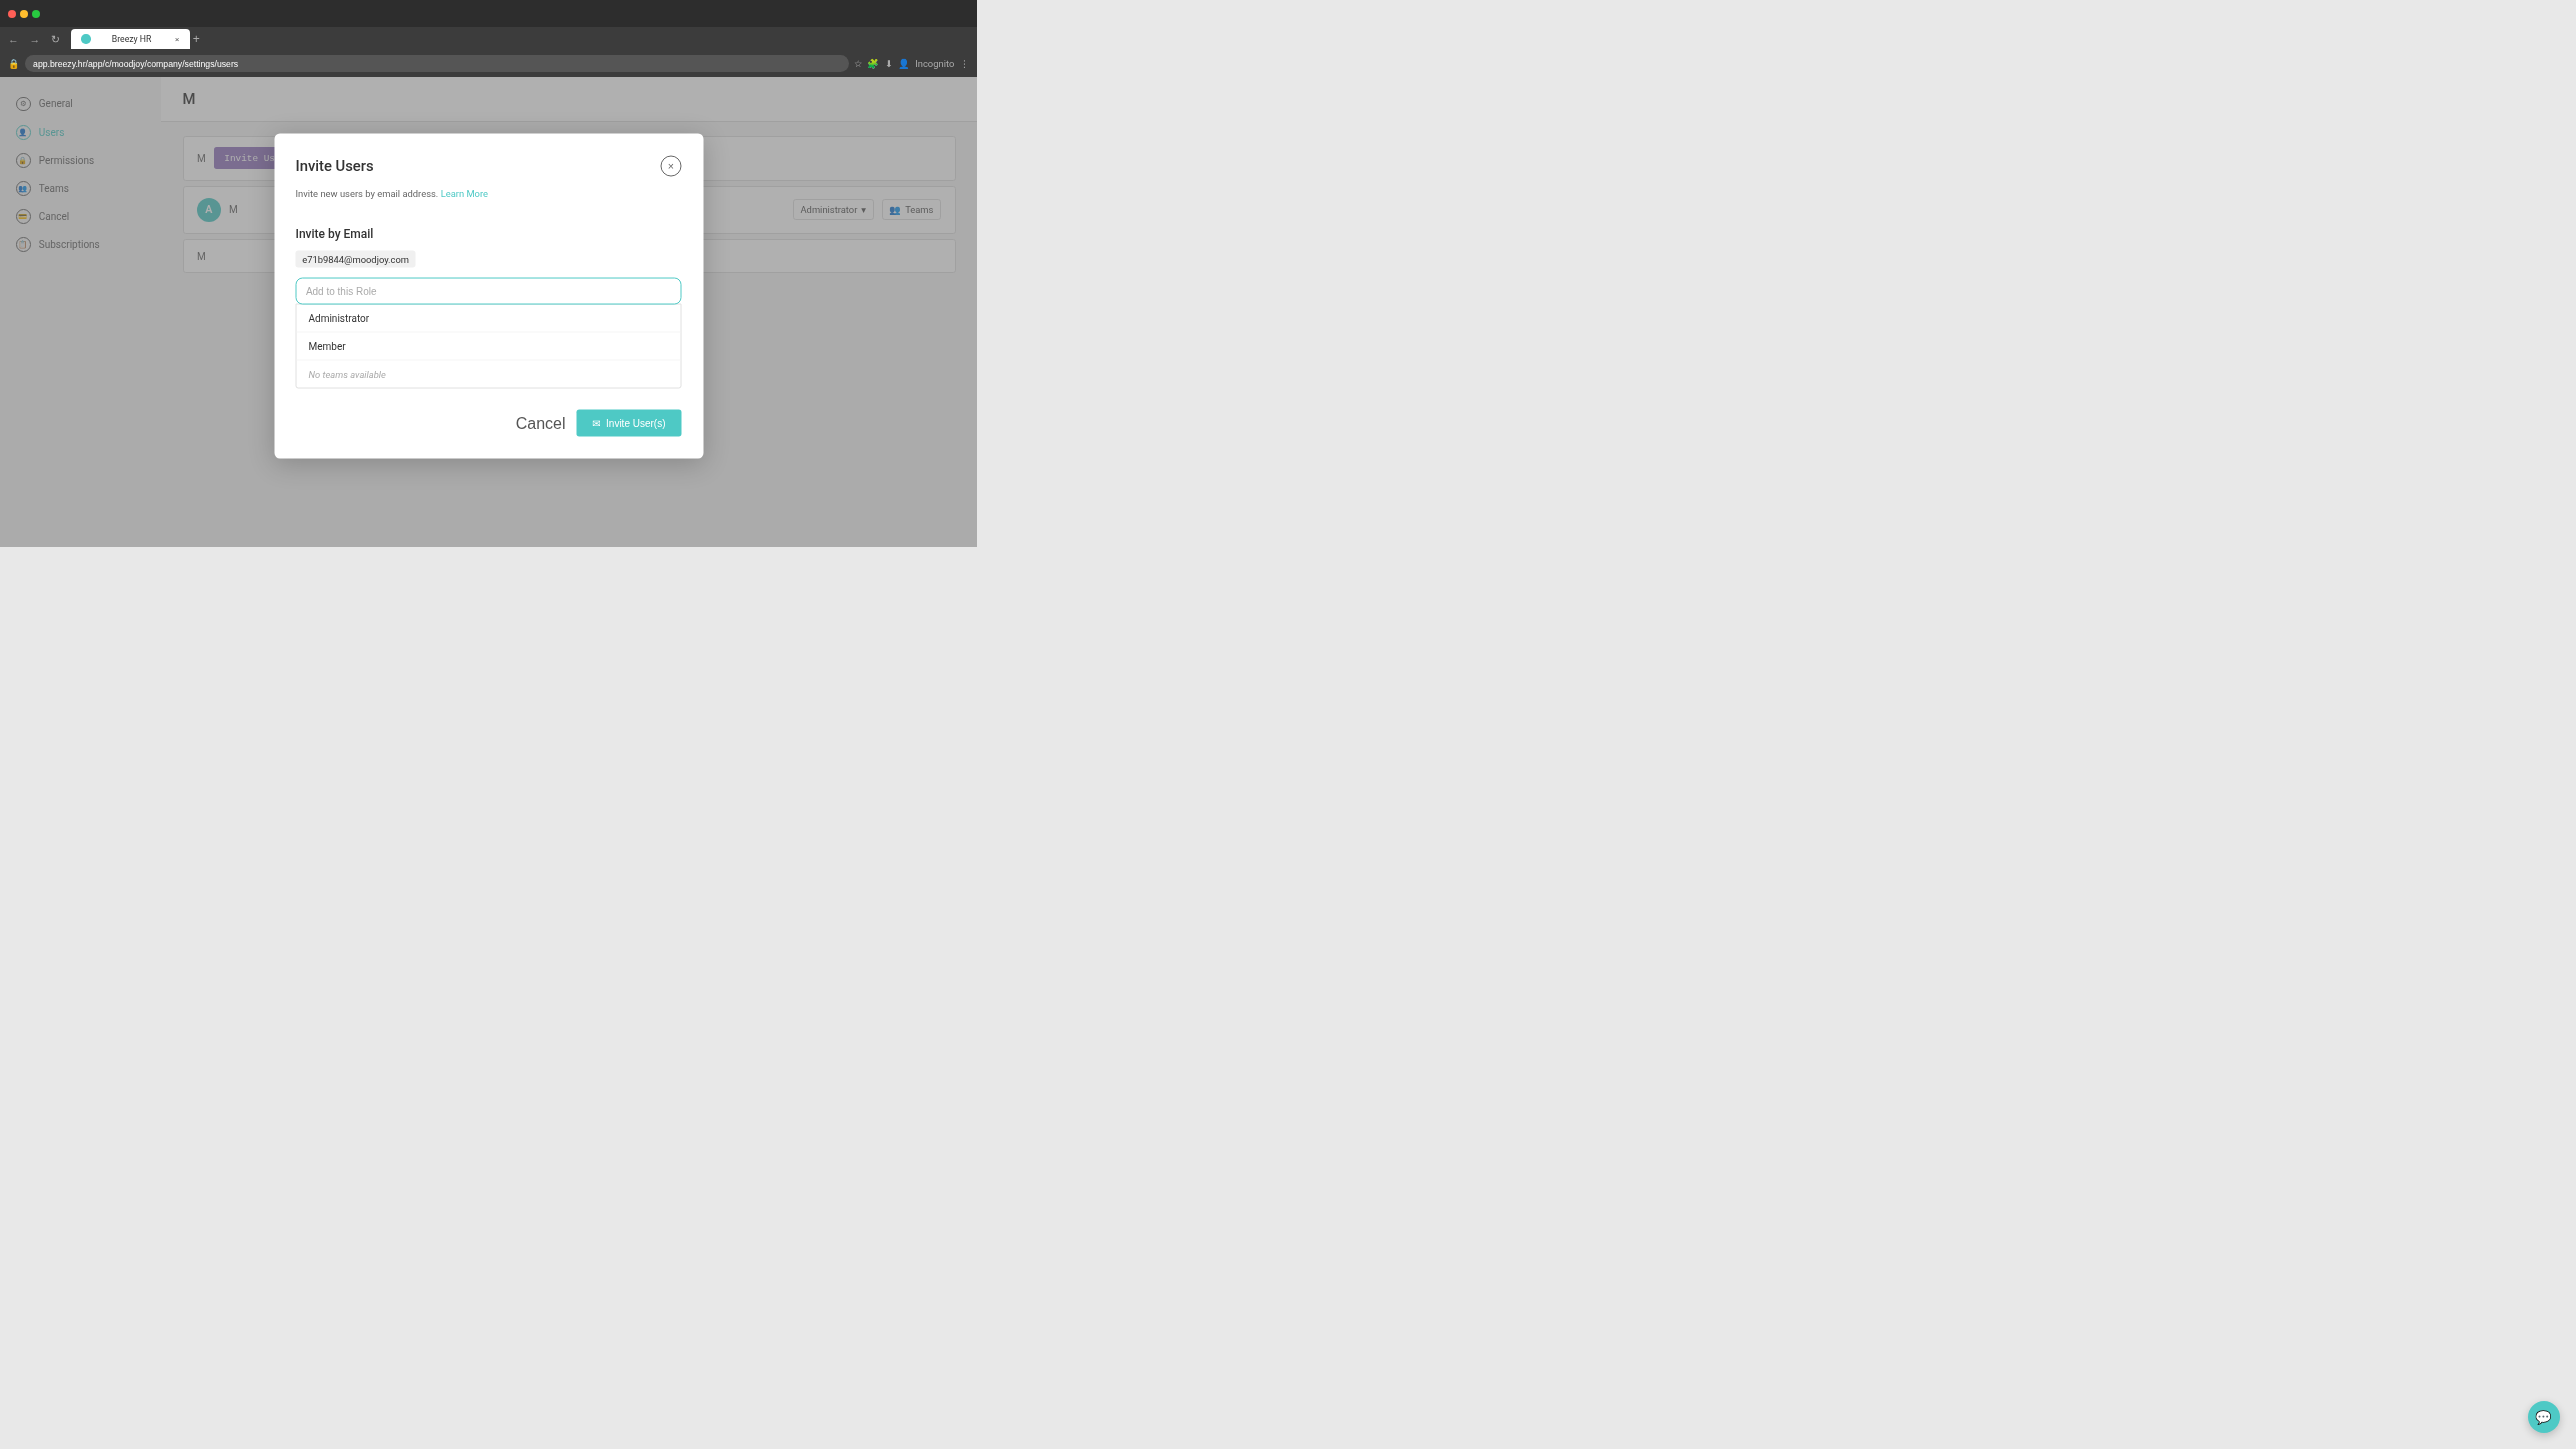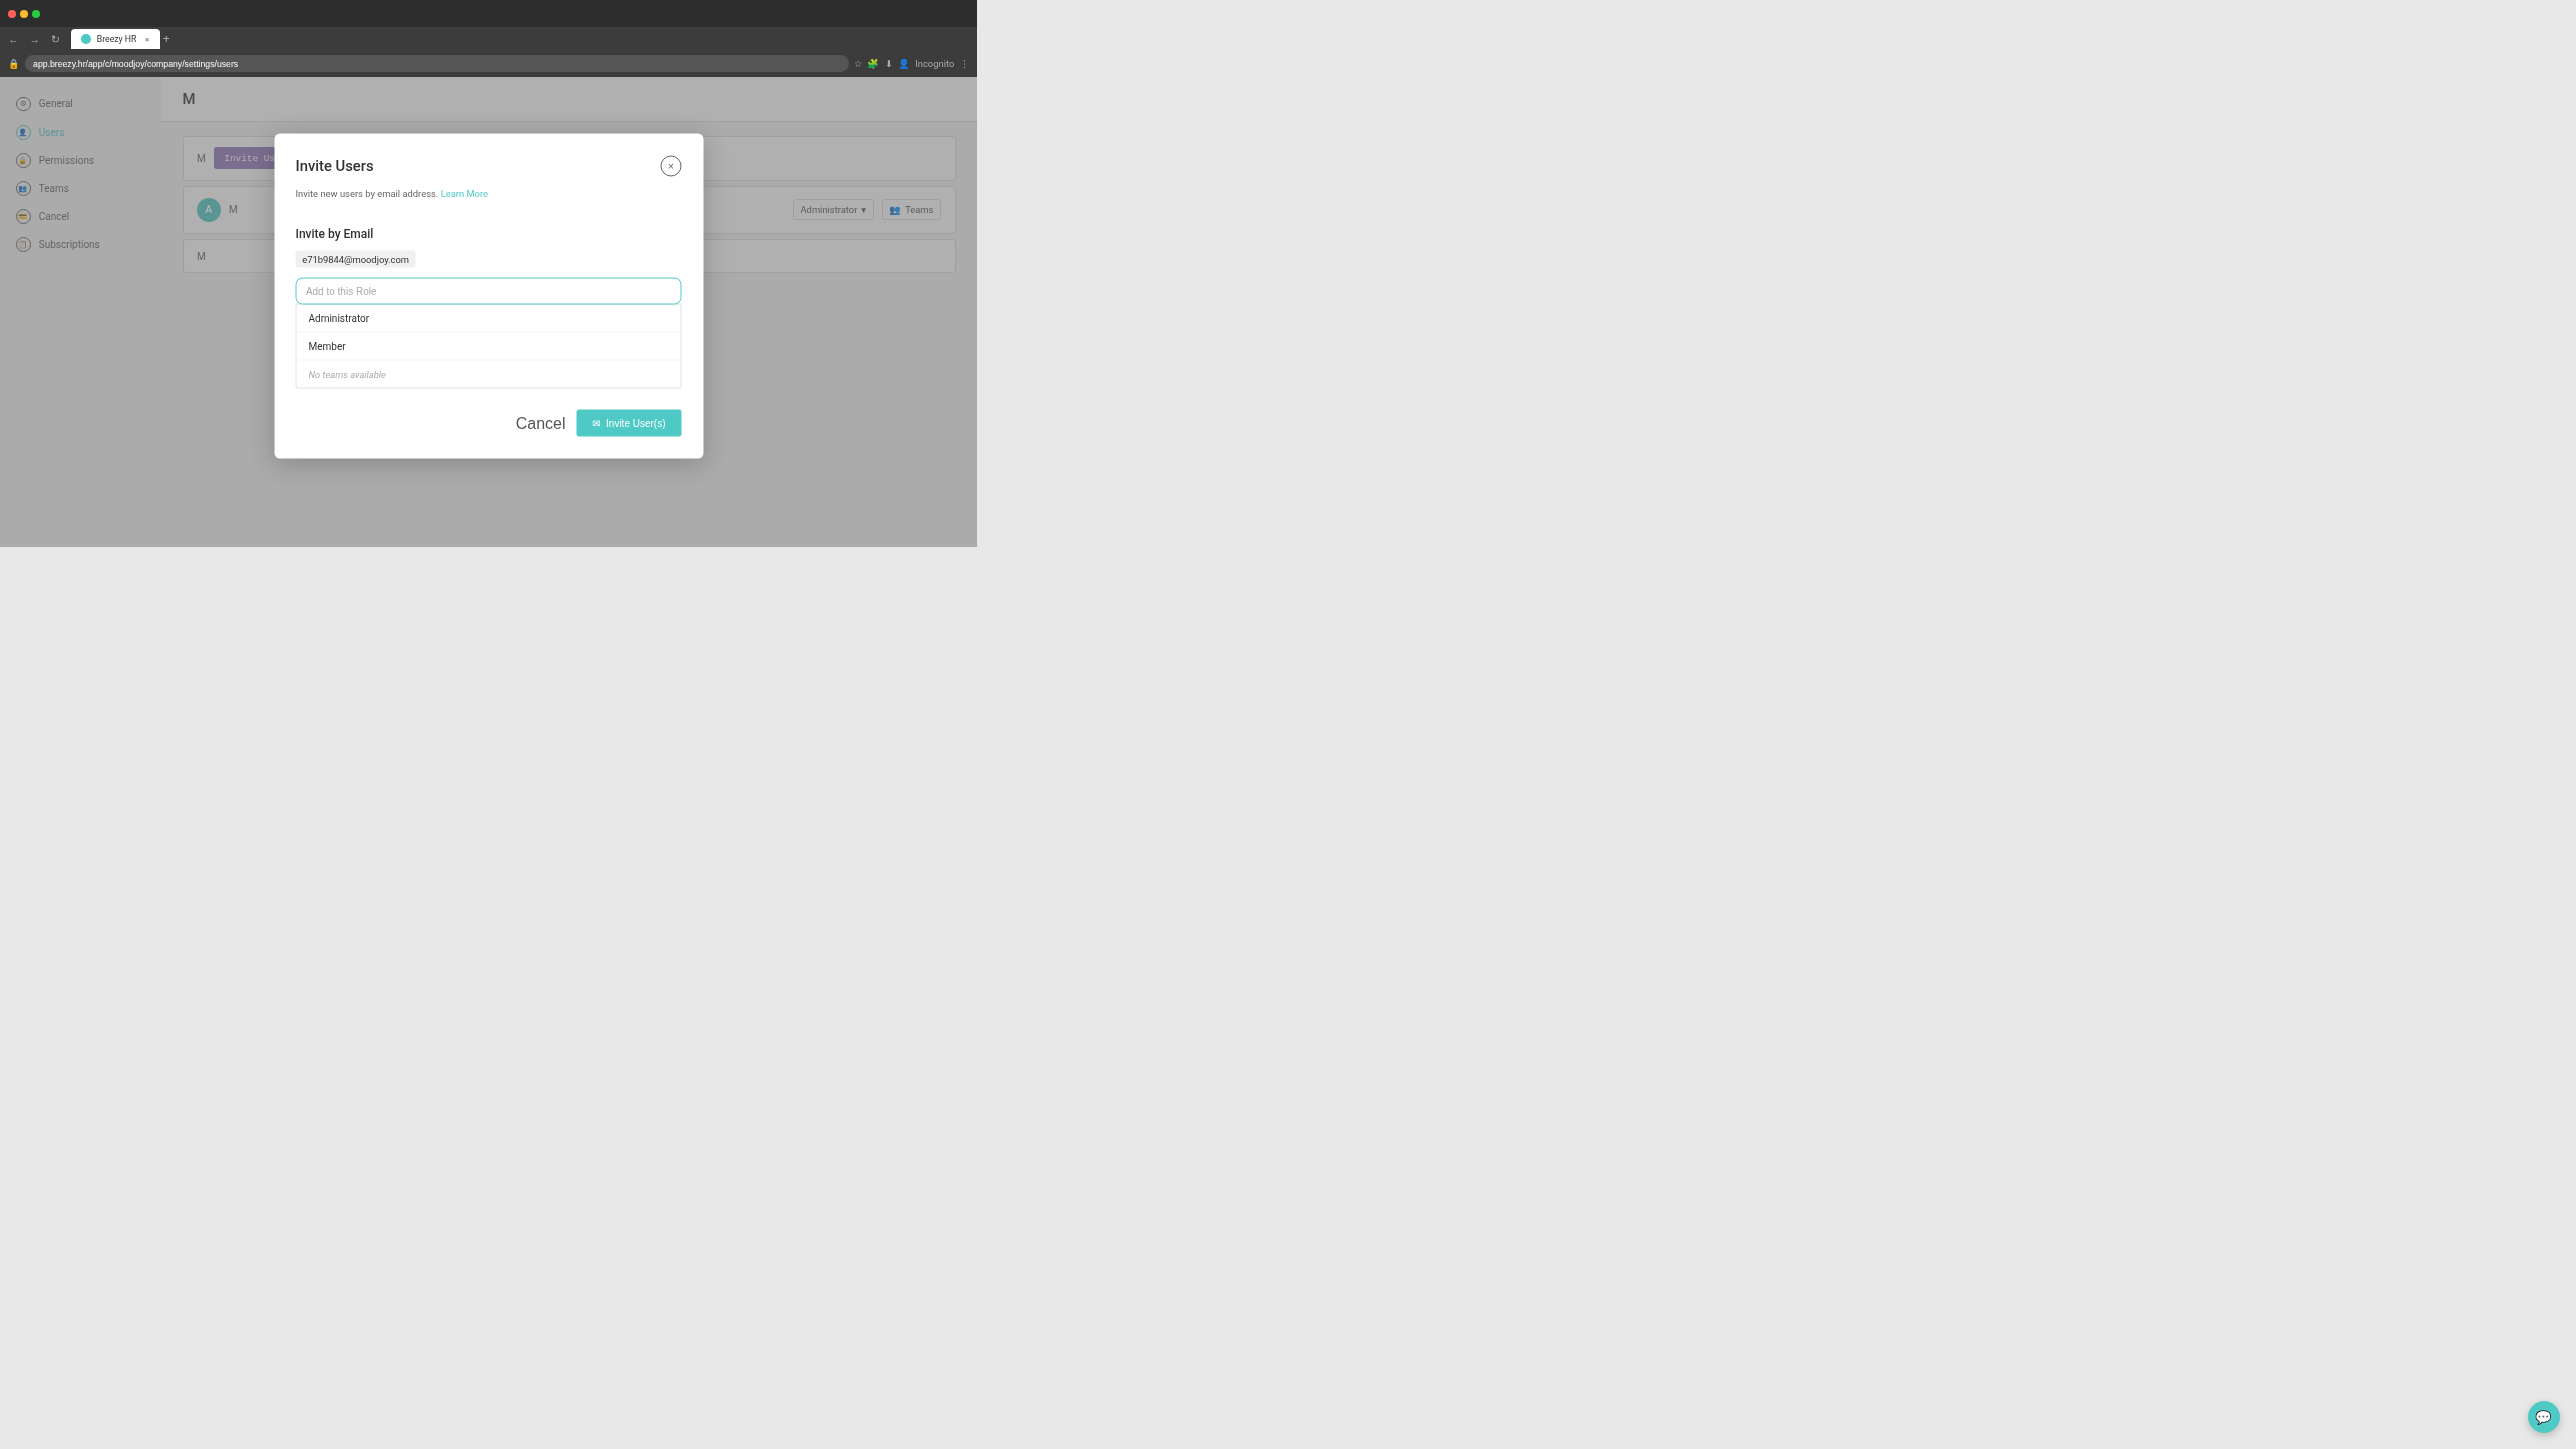--- a/index.html
+++ b/index.html
@@ -36,21 +36,21 @@
       padding: 0 5.4px;
       height: 24px;
       gap: 2.7px;
     }
     .tab {
       background: #fff;
       border-radius: 4px 4px 0 0;
       padding: 4px 10.7px;
       display: flex;
       align-items: center;
-      gap: 6px;
+      gap: 21px;
       font-size: 8.7px;
       color: #333;
       height: 20px;
     }
     .tab-favicon {
       width: 9.4px;
       height: 9.4px;
       background: #4ec9c5;
       border-radius: 50%;
     }

